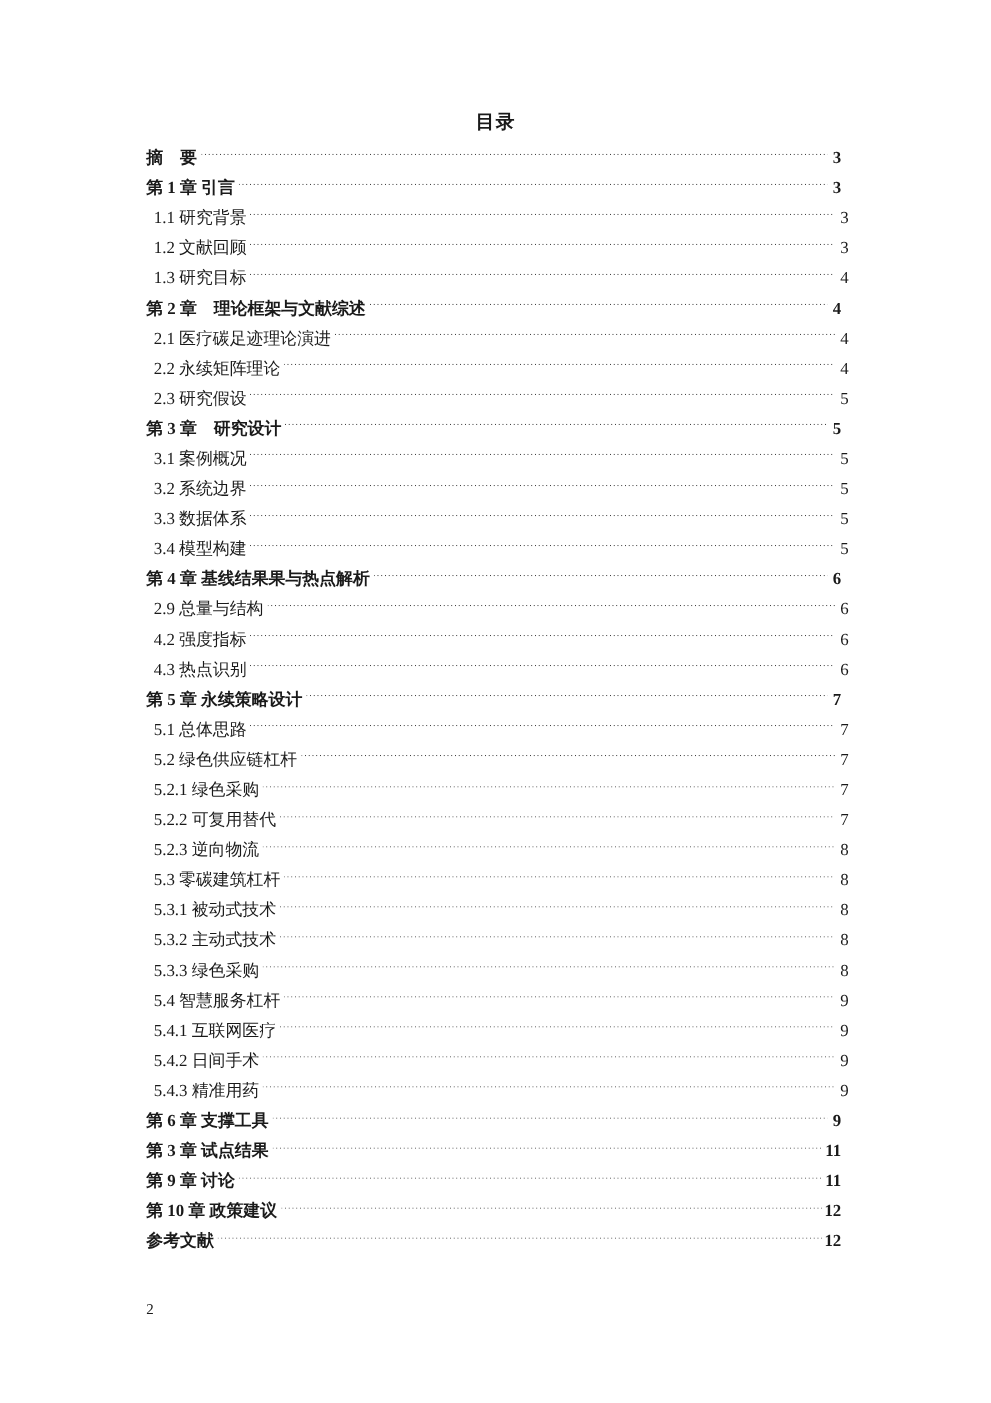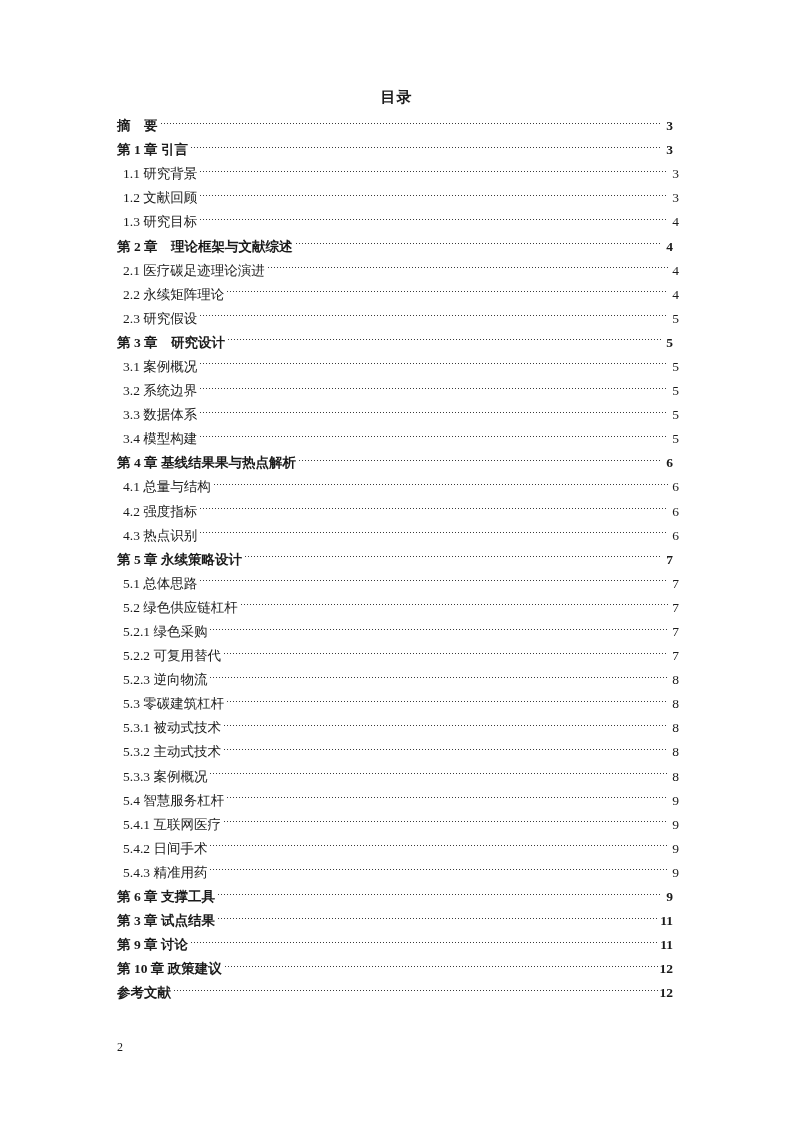--- a/index.html
+++ b/index.html
@@ -164,21 +164,21 @@
         <span class="toc-label">3.4 模型构建</span>
         <span class="toc-leader"></span>
         <span class="toc-page">5</span>
       </div>
       <div class="toc-row lvl1">
         <span class="toc-label">第 4 章 基线结果果与热点解析</span>
         <span class="toc-leader"></span>
         <span class="toc-page">6</span>
       </div>
       <div class="toc-row lvl2">
-        <span class="toc-label">4.1 总量与结构</span>
+        <span class="toc-label">2.9 总量与结构</span>
         <span class="toc-leader"></span>
         <span class="toc-page">6</span>
       </div>
       <div class="toc-row lvl2">
         <span class="toc-label">4.2 强度指标</span>
         <span class="toc-leader"></span>
         <span class="toc-page">6</span>
       </div>
       <div class="toc-row lvl2">
         <span class="toc-label">4.3 热点识别</span>
@@ -224,21 +224,21 @@
         <span class="toc-label">5.3.1 被动式技术</span>
         <span class="toc-leader"></span>
         <span class="toc-page">8</span>
       </div>
       <div class="toc-row lvl3">
         <span class="toc-label">5.3.2 主动式技术</span>
         <span class="toc-leader"></span>
         <span class="toc-page">8</span>
       </div>
       <div class="toc-row lvl3">
-        <span class="toc-label">5.3.3 案例概况</span>
+        <span class="toc-label">5.3.3 绿色采购</span>
         <span class="toc-leader"></span>
         <span class="toc-page">8</span>
       </div>
       <div class="toc-row lvl2">
         <span class="toc-label">5.4 智慧服务杠杆</span>
         <span class="toc-leader"></span>
         <span class="toc-page">9</span>
       </div>
       <div class="toc-row lvl3">
         <span class="toc-label">5.4.1 互联网医疗</span>

